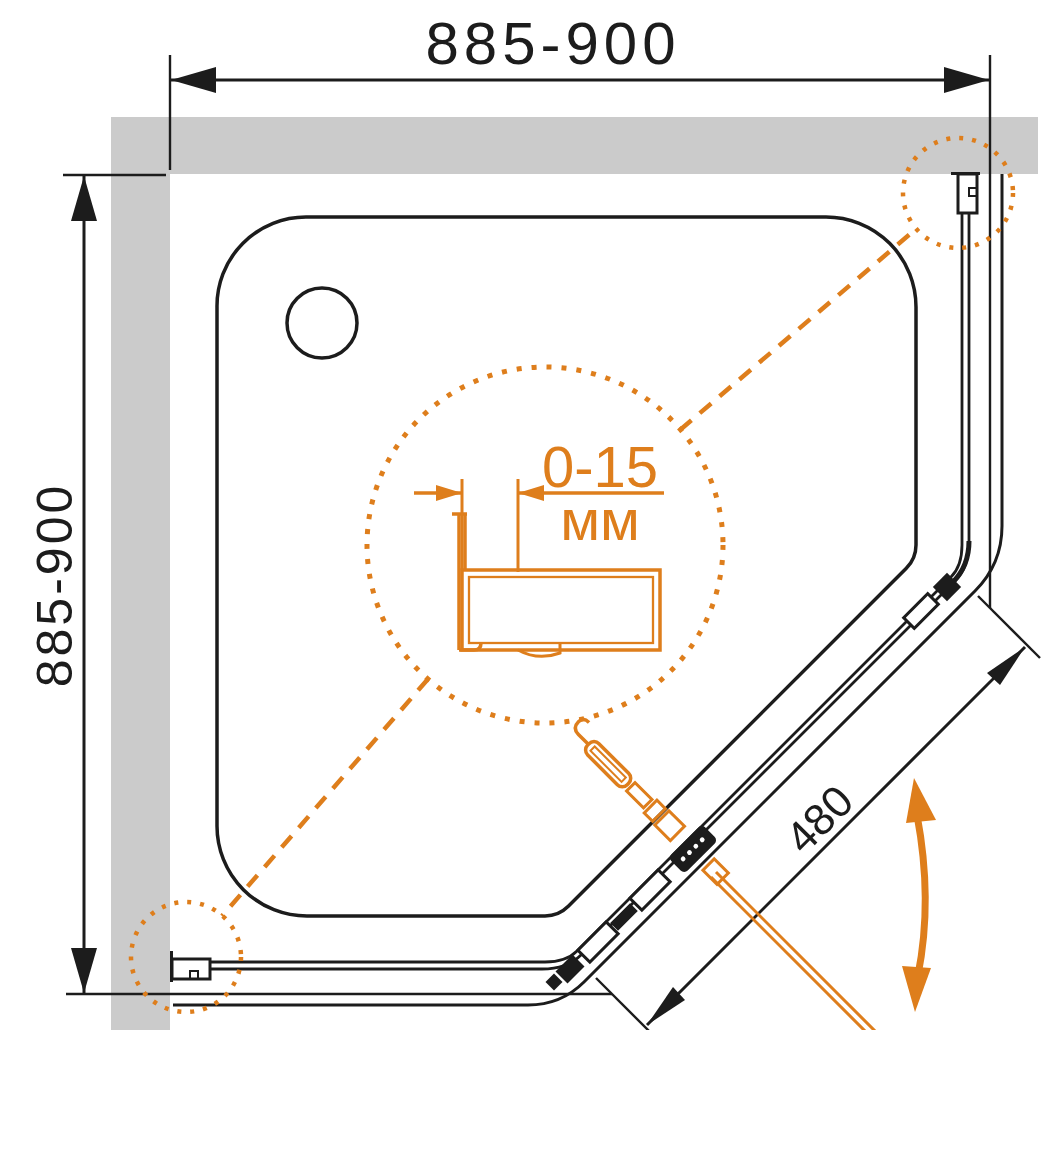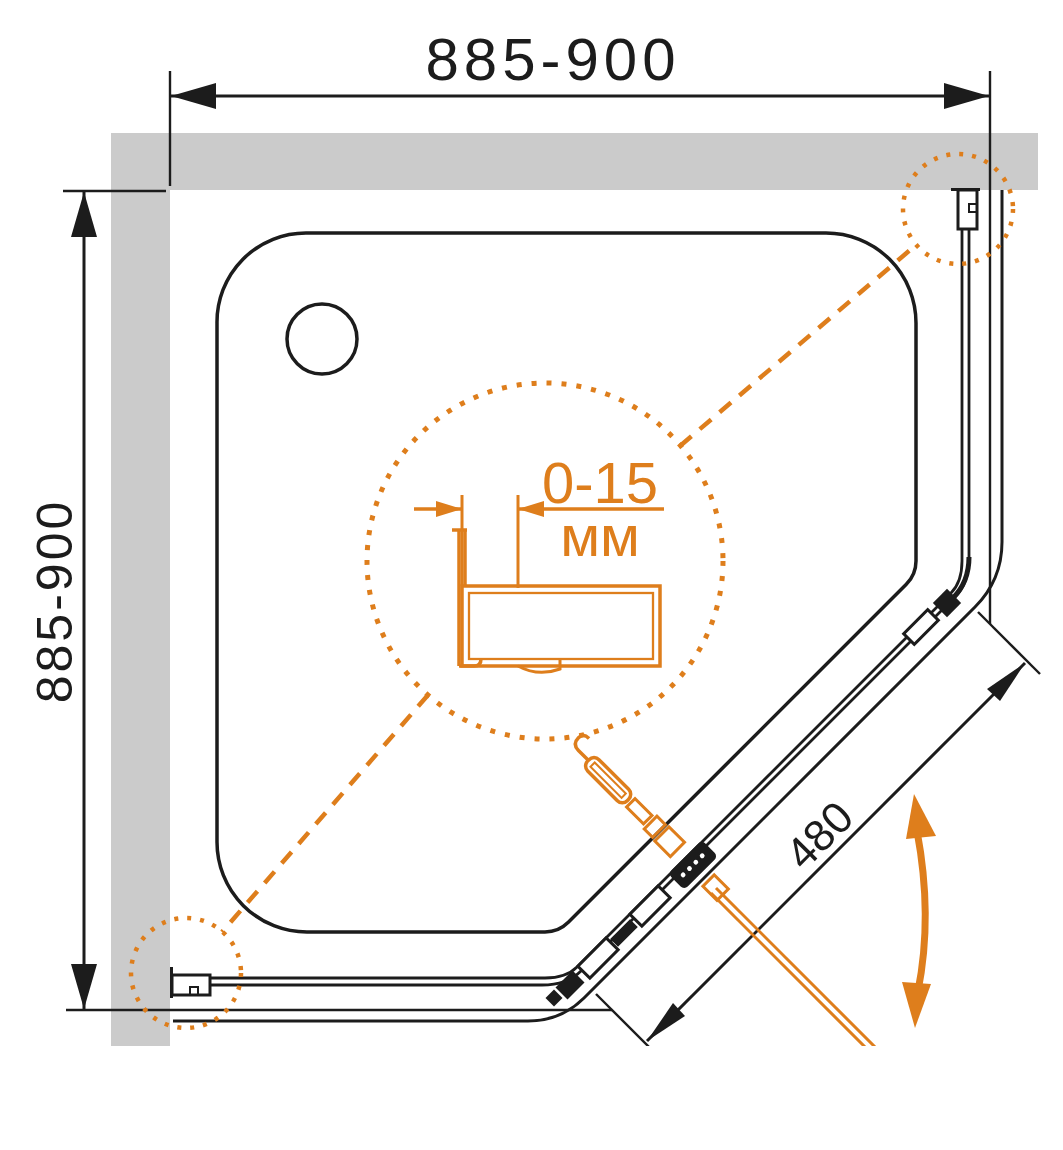--- a/index.html
+++ b/index.html
@@ -1,19 +1,19 @@
 <!DOCTYPE html>
 <html style="--accent: #de7e1c; --wall: #cbcbcb; --line: #1c1c1c; --background: #ffffff;"><head>
 <meta charset="utf-8">
 <style>
   :root{
     --accent:#de7e1c; --wall:#cbcbcb; --line:#1c1c1c; --background:#ffffff;
   }
   html,body{margin:0;padding:0;background:var(--background);}
-  .stage{width:1063px;height:1030px;position:relative;background:var(--background);margin-top:16px;}
+  .stage{width:1063px;height:1030px;position:relative;background:var(--background);}
   svg{display:block}
   svg text{font-family:"Liberation Sans","DejaVu Sans",sans-serif;fill:var(--line);}
   .t-orange{fill:var(--accent);}
   .k{stroke:var(--line);fill:none;}
   .o{stroke:var(--accent);fill:none;}
   .wall{fill:var(--wall);stroke:none;}
   .fk{fill:var(--line);stroke:none;}
   .fo{fill:var(--accent);stroke:none;}
   .fw{fill:#fff;}
 </style>

